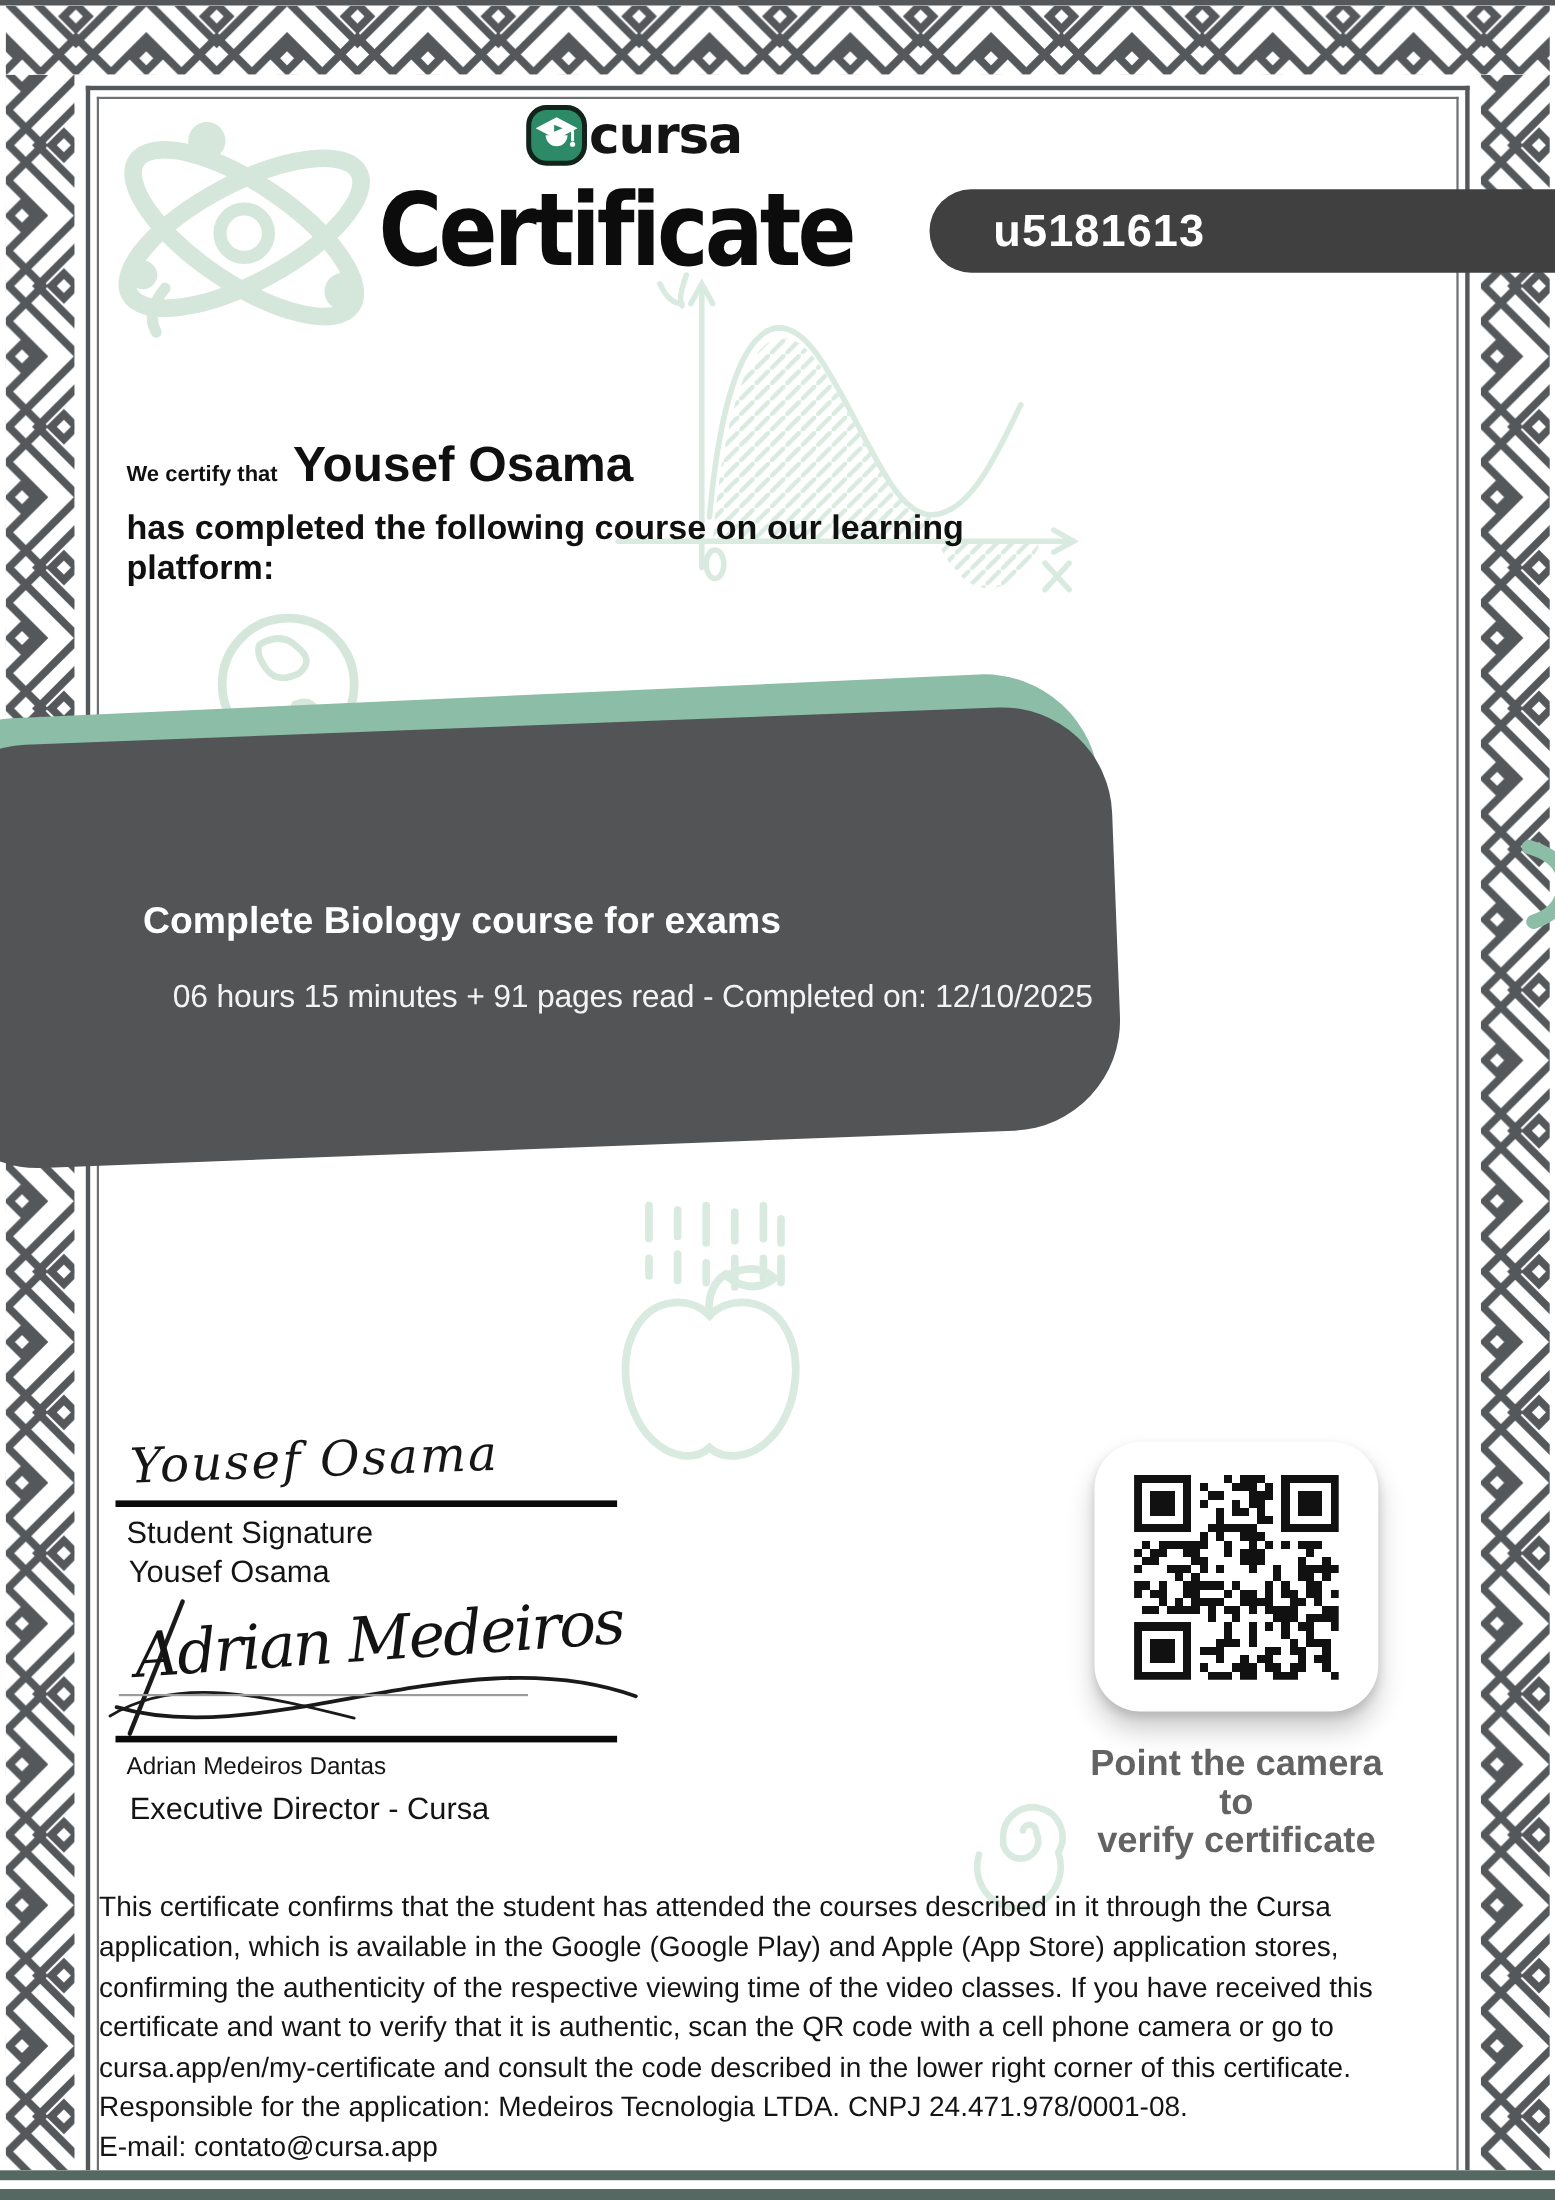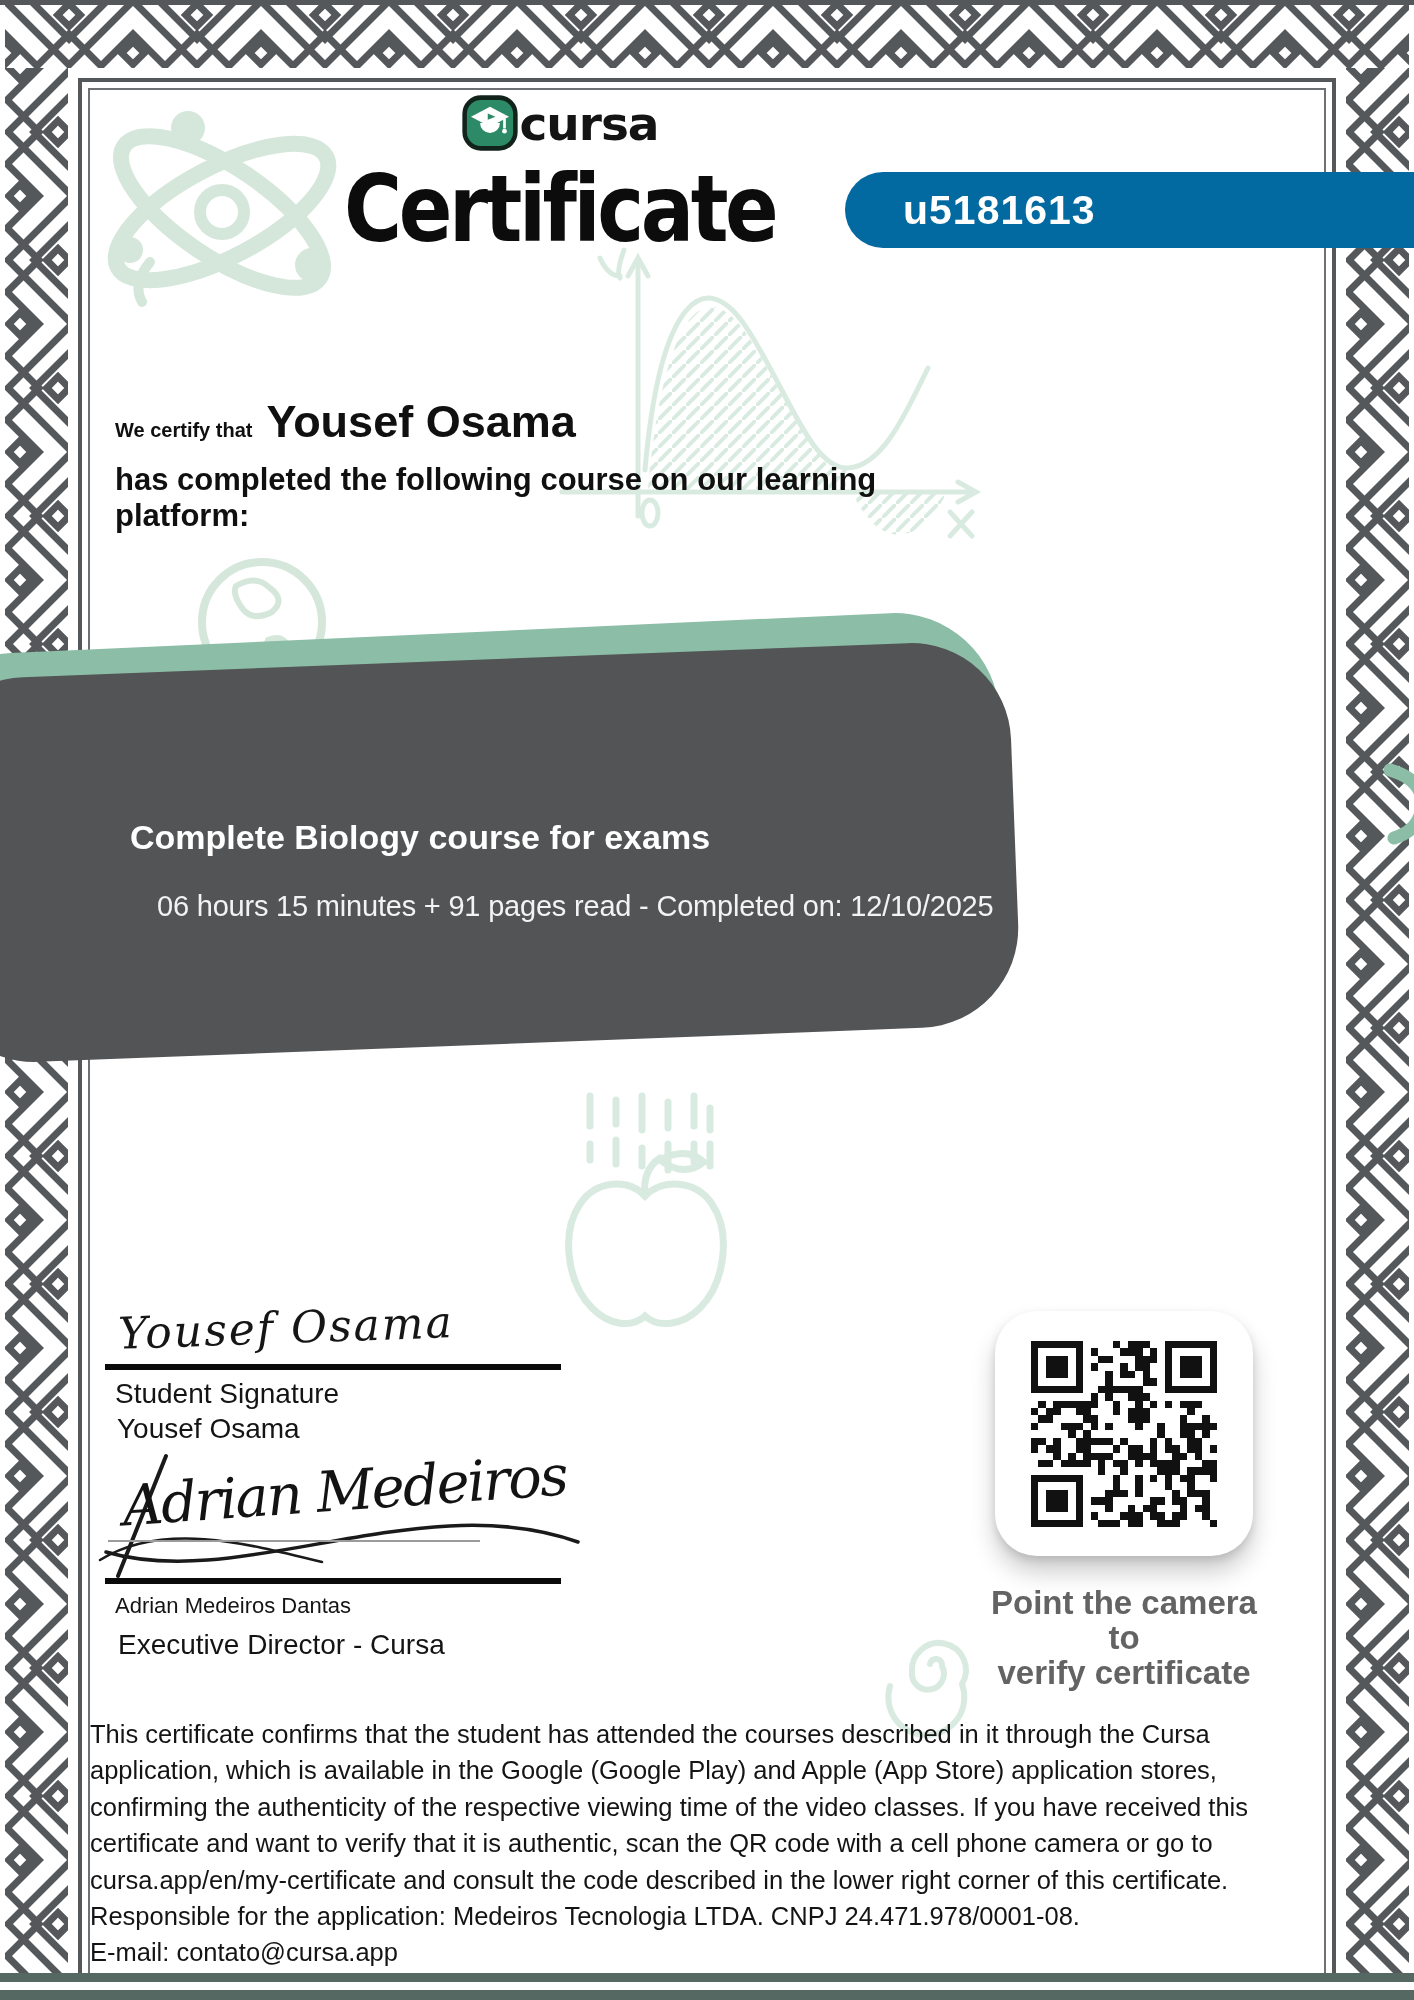--- a/index.html
+++ b/index.html
@@ -24,25 +24,25 @@
   .band svg{display:block;width:100%;height:100%;}
 
   
   #frame-outer{position:absolute;left:78px;top:78px;right:78px;bottom:0;border:4px solid #54585b;border-bottom:none;z-index:1;}
   #frame-inner{position:absolute;left:88px;top:88px;right:88px;bottom:0;border:2px solid #6d7173;border-bottom:none;z-index:1;}
 
   
   #decor{position:absolute;left:0;top:0;width:1414px;height:1973px;z-index:2;pointer-events:none;}
 
   
-  .logo-row{position:absolute;top:94px;left:90px;width:940px;z-index:4;display:flex;justify-content:center;align-items:center;gap:0;}
+  .logo-row{position:absolute;top:94px;left:106px;width:940px;z-index:4;display:flex;justify-content:center;align-items:center;gap:0;}
   .logo-word{font-family:"DejaVu Sans", sans-serif;font-weight:bold;font-size:47px;color:#141414;letter-spacing:-1px;}
   .title{position:absolute;top:156px;left:90px;width:940px;text-align:center;z-index:4;}
   .title span{display:inline-block;font-family:"DejaVu Sans", sans-serif;font-weight:bold;font-size:92px;letter-spacing:-4px;color:#0c0c0c;transform:scaleX(0.86);transform-origin:50% 50%;}
-  .badge{position:absolute;top:172px;left:845px;right:0;height:76px;background:#0369a1;border-radius:38px 0 0 38px;z-index:5;display:flex;align-items:center;}
+  .badge{position:absolute;top:172px;left:845px;right:0;height:76px;background:#404040;border-radius:38px 0 0 38px;z-index:5;display:flex;align-items:center;}
   .badge span{margin-left:58px;font-weight:bold;font-size:41px;color:#ffffff;letter-spacing:1px;}
 
   
   .certify{position:absolute;left:115px;top:396px;z-index:4;color:#101010;width:900px;}
   .certify-line1 .prefix{font-weight:bold;font-size:20px;}
   .certify-line1 .name{font-weight:bold;font-size:45px;margin-left:14px;}
   .certify-line2{margin-top:14px;font-weight:bold;font-size:31px;}
 
   
   .blob-green{position:absolute;left:-90px;top:633px;width:1090px;height:210px;border-radius:105px;background:#8cbda6;transform:rotate(-2.6deg);z-index:3;}

